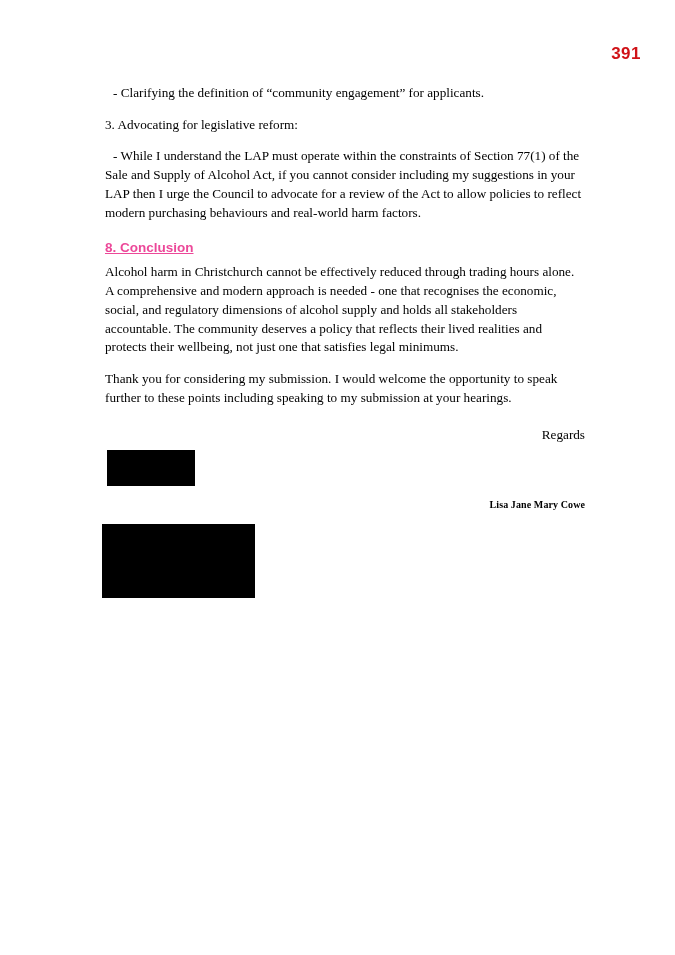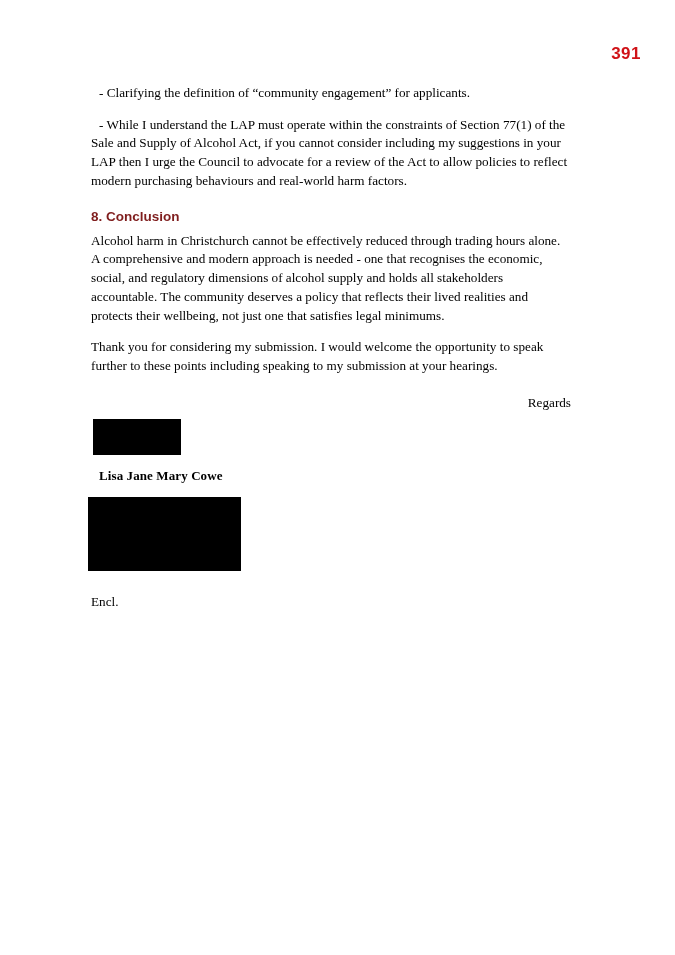--- a/index.html
+++ b/index.html
@@ -26,62 +26,64 @@
     top: 44px;
     right: 34px;
     font-family: "Liberation Sans", sans-serif;
     font-weight: bold;
     font-size: 17px;
     color: #d01318;
     letter-spacing: 0.5px;
   }
   .content {
     position: absolute;
-    left: 91px;
+    left: 105px;
     top: 84px;
     width: 480px;
   }
   p {
     margin: 0 0 13px 0;
     font-size: 13.2px;
     line-height: 1.42;
     text-align: left;
   }
   p.indent {
     text-indent: 8px;
   }
   .section-heading {
     font-family: "Liberation Sans", sans-serif;
     font-weight: bold;
     font-size: 13.5px;
-    color: #7f1d1d;
+    color: #ec4899;
     margin: 18px 0 8px 0;
+    text-decoration: underline;
   }
   .body-block {
     margin-bottom: 9px;
   }
   .regards {
     margin: 18px 0 6px 0;
     font-size: 13.2px;
     text-align: right;
   }
   .redaction {
     background: #000000;
     display: block;
   }
   .redaction-signature {
     width: 88px;
     height: 36px;
     margin: 4px 0 12px 2px;
   }
   .name {
     font-weight: bold;
-    font-size: 13px;
-    margin: 0 0 12px 8px;
+    font-size: 10px;
+    margin: 0 0 12px 0;
     letter-spacing: 0.1px;
+    text-align: right;
   }
   .redaction-details {
     width: 153px;
     height: 74px;
     margin: 0 0 22px -3px;
   }
   .encl {
     font-size: 13.2px;
     margin-top: 10px;
   }
@@ -92,33 +94,33 @@
 <div class="page">
 
   <div class="page-number">391</div>
 
   <div class="content">
 
     <p class="indent">- Clarifying the definition of “community engagement” for applicants.</p>
 
 
 
+    <p>3. Advocating for legislative reform:</p>
 
     <p class="indent body-block">- While I understand the LAP must operate within the constraints of Section 77(1) of the Sale and Supply of Alcohol Act, if you cannot consider including my suggestions in your LAP then I urge the Council to advocate for a review of the Act to allow policies to reflect modern purchasing behaviours and real-world harm factors.</p>
 
     <div class="section-heading">8. Conclusion</div>
 
     <p>Alcohol harm in Christchurch cannot be effectively reduced through trading hours alone. A comprehensive and modern approach is needed - one that recognises the economic, social, and regulatory dimensions of alcohol supply and holds all stakeholders accountable. The community deserves a policy that reflects their lived realities and protects their wellbeing, not just one that satisfies legal minimums.</p>
 
     <p>Thank you for considering my submission. I would welcome the opportunity to speak further to these points including speaking to my submission at your hearings.</p>
 
     <p class="regards">Regards</p>
 
     <span class="redaction redaction-signature"></span>
 
     <p class="name">Lisa Jane Mary Cowe</p>
 
     <span class="redaction redaction-details"></span>
 
-    <p class="encl">Encl.</p>
 
   </div>
 </div>
 
 </body></html>

